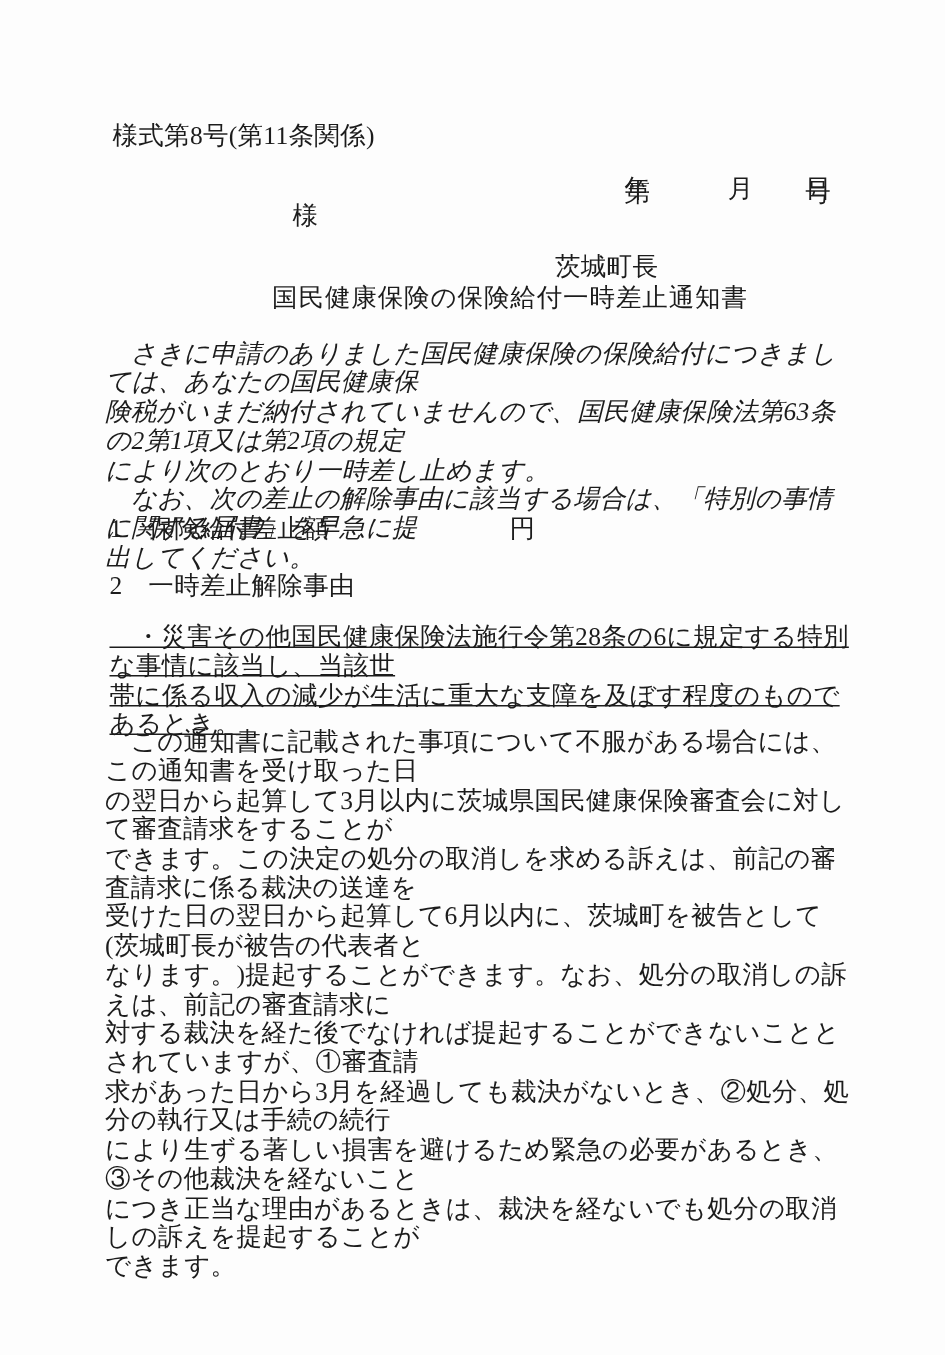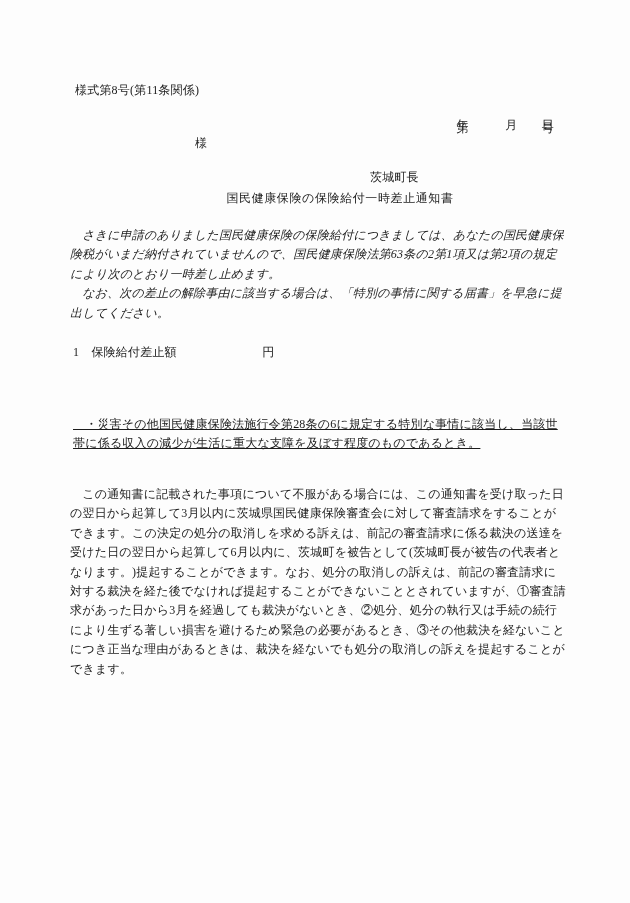--- a/index.html
+++ b/index.html
@@ -14,21 +14,21 @@
     background: #fdfdfd;
     color: #1c1c1c;
     font-family: "Liberation Serif", "DejaVu Serif", serif;
   }
   .page {
     position: absolute;
     inset: 0;
   }
   .abs {
     position: absolute;
-    font-size: 12px;
+    font-size: 17px;
     line-height: 19.4px;
     white-space: pre-line;
     letter-spacing: 0.2px;
   }
   .form-number   { left: 75px;  top: 81px; }
   .doc-number    { right: 76px; top: 98px;  text-align: center; margin-top: 21px; }
   .date-line     { right: 76px; top: 116px; text-align: right; }
   .addressee     { left: 195px; top: 134px; }
   .mayor         { left: 370px; top: 156px; margin-top: 12px; }
   .doc-title     { left: 0; width: 100%; top: 189px; text-align: center; letter-spacing: 0.6px; padding-left: 25px; }
@@ -56,20 +56,21 @@
   <div class="abs doc-title">国民健康保険の保険給付一時差止通知書</div>
 
   <div class="abs intro">　さきに申請のありました国民健康保険の保険給付につきましては、あなたの国民健康保
 険税がいまだ納付されていませんので、国民健康保険法第63条の2第1項又は第2項の規定
 により次のとおり一時差し止めます。
 　なお、次の差止の解除事由に該当する場合は、「特別の事情に関する届書」を早急に提
 出してください。</div>
 
   <div class="abs item-amount">1　保険給付差止額　　　　　　　円</div>
 
+  <div class="abs item-release">2　一時差止解除事由</div>
 
   <div class="abs bullet">　・災害その他国民健康保険法施行令第28条の6に規定する特別な事情に該当し、当該世
 帯に係る収入の減少が生活に重大な支障を及ぼす程度のものであるとき。</div>
 
   <div class="abs appeal">　この通知書に記載された事項について不服がある場合には、この通知書を受け取った日
 の翌日から起算して3月以内に茨城県国民健康保険審査会に対して審査請求をすることが
 できます。この決定の処分の取消しを求める訴えは、前記の審査請求に係る裁決の送達を
 受けた日の翌日から起算して6月以内に、茨城町を被告として(茨城町長が被告の代表者と
 なります。)提起することができます。なお、処分の取消しの訴えは、前記の審査請求に
 対する裁決を経た後でなければ提起することができないこととされていますが、①審査請

